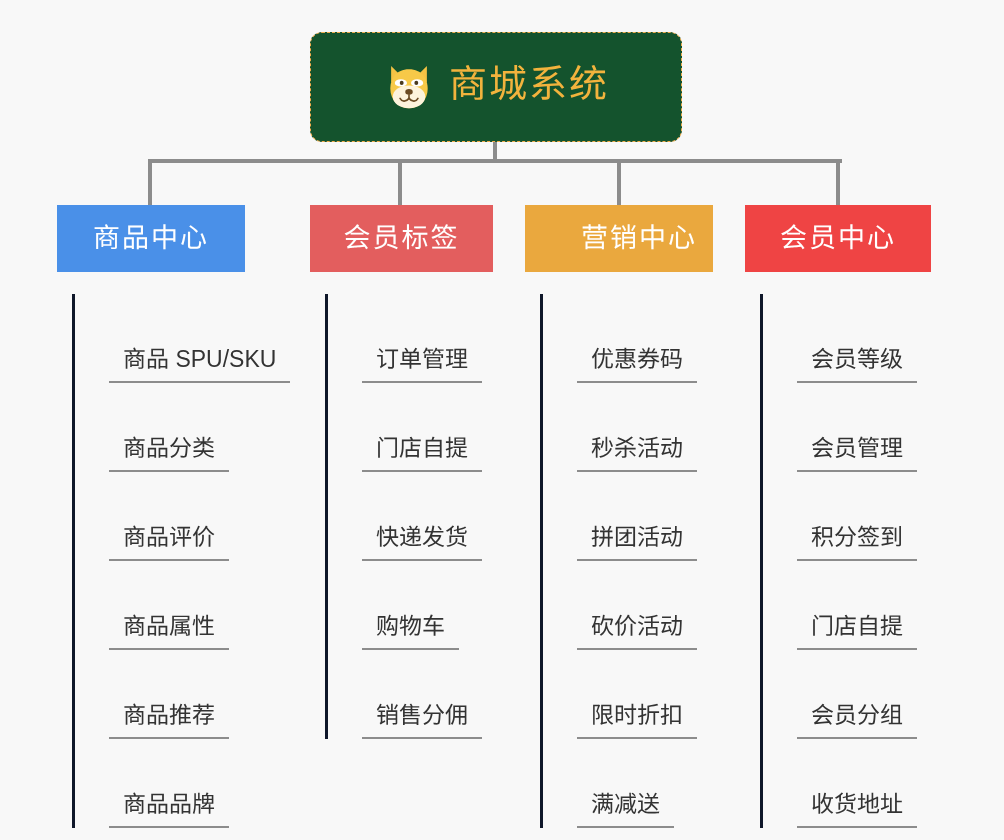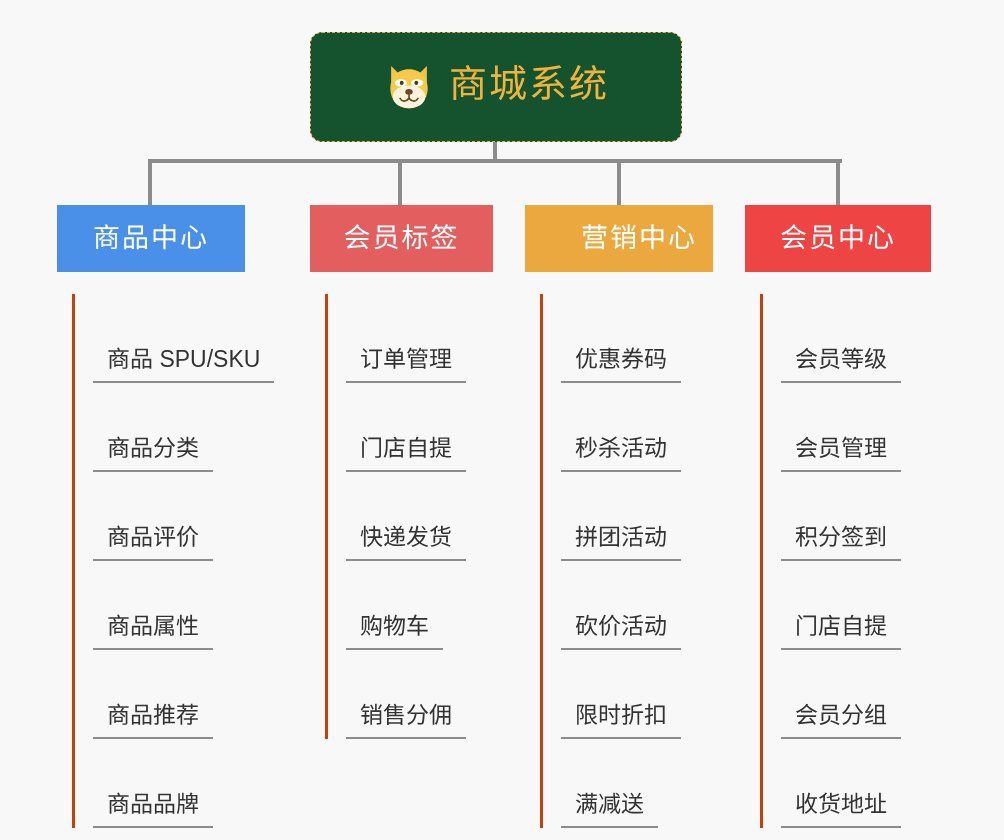--- a/index.html
+++ b/index.html
@@ -105,22 +105,22 @@
   .branch-0 .branch-header { background: #4a90e8; }
   .branch-1 .branch-header { background: #e35e5e; }
   .branch-2 .branch-header { background: #eaa83e; padding-left: 40px; }
   .branch-3 .branch-header { background: #ef4444; }
 
   
   .leaf-list {
     position: relative;
     margin-top: 22px;
     margin-left: 15px;
-    padding-left: 0;
-    border-left: 3px solid #c2410c;
+    padding-left: 16px;
+    border-left: 3px solid #0f172a;
     list-style: none;
   }
   .leaf-item {
     position: relative;
     height: 89px;
     display: flex;
     align-items: flex-end;
     padding-left: 18px;
   }
   .leaf-label {

